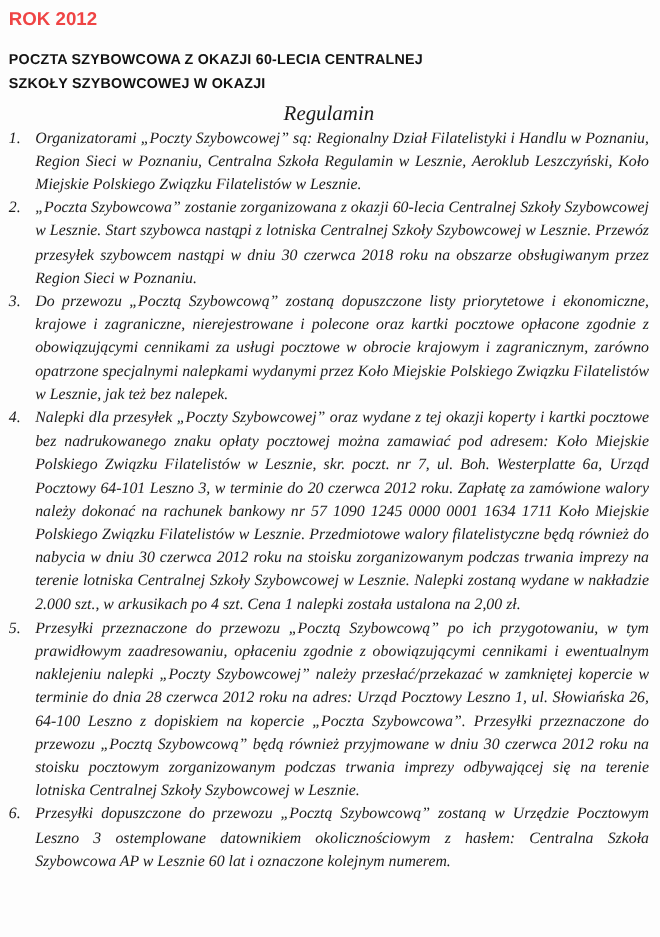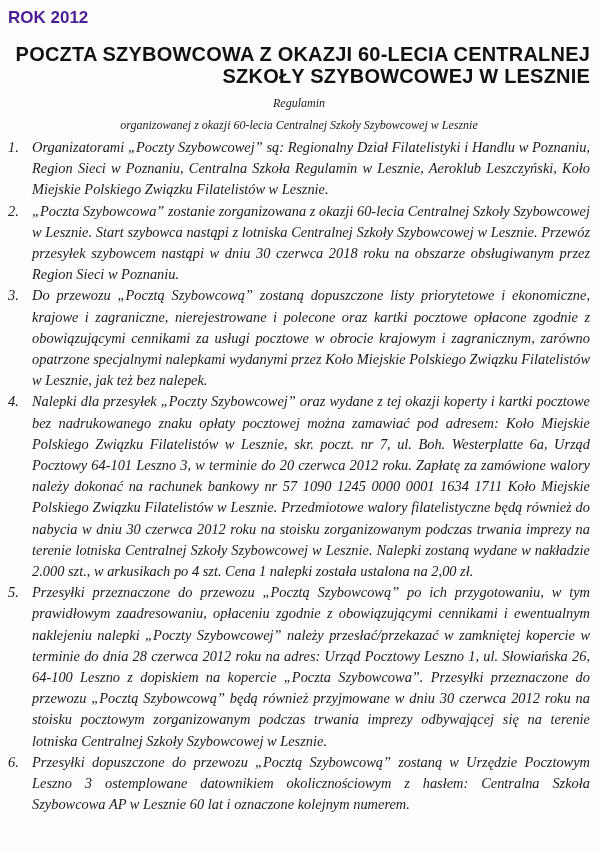--- a/index.html
+++ b/index.html
@@ -14,35 +14,35 @@
   .page {
     position: relative;
     width: 600px; height: 852px;
     padding: 8px 10px 6px 8px;
   }
   .year {
     font-family: "Liberation Sans", sans-serif;
     font-weight: bold;
     font-size: 17px;
     line-height: 20px;
-    color: #4c1d95;
+    color: #ef4444;
   }
   .title {
     font-family: "Liberation Sans", sans-serif;
     font-weight: bold;
-    font-size: 20px;
+    font-size: 13px;
     line-height: 22px;
-    text-align: right;
+    text-align: left;
     letter-spacing: 0.2px;
     margin-top: 15px;
     color: #121212;
   }
   .subtitle {
     font-style: italic;
-    font-size: 12px;
+    font-size: 19px;
     line-height: 21.5px;
     text-align: center;
     color: #1b1b1b;
   }
   .subtitle.first { margin-top: 6px; }
   .reg-list {
     list-style: none;
     margin: 1px 0 0 0;
     padding: 0;
   }
@@ -63,25 +63,24 @@
 </style>
 </head>
 <body>
 
 <div class="page">
 
   <div class="year">ROK 2012</div>
 
   <div class="title">
     <div>POCZTA SZYBOWCOWA Z OKAZJI 60-LECIA CENTRALNEJ</div>
-    <div>SZKOŁY SZYBOWCOWEJ W LESZNIE</div>
+    <div>SZKOŁY SZYBOWCOWEJ W OKAZJI</div>
   </div>
 
   <div class="subtitle first">Regulamin</div>
-  <div class="subtitle">organizowanej z okazji 60-lecia Centralnej Szkoły Szybowcowej w Lesznie</div>
 
   <ol class="reg-list">
     <li class="reg-item">
       <span class="reg-num">1.</span>
       <span class="reg-text">Organizatorami „Poczty Szybowcowej” są: Regionalny Dział Filatelistyki i Handlu w Poznaniu, Region Sieci w Poznaniu, Centralna Szkoła Regulamin w Lesznie, Aeroklub Leszczyński, Koło Miejskie Polskiego Związku Filatelistów w Lesznie.</span>
     </li>
     <li class="reg-item">
       <span class="reg-num">2.</span>
       <span class="reg-text">„Poczta Szybowcowa” zostanie zorganizowana z okazji 60-lecia Centralnej Szkoły Szybowcowej w Lesznie. Start szybowca nastąpi z lotniska Centralnej Szkoły Szybowcowej w Lesznie. Przewóz przesyłek szybowcem nastąpi w dniu 30 czerwca 2018 roku na obszarze obsługiwanym przez Region Sieci w Poznaniu.</span>
     </li>

